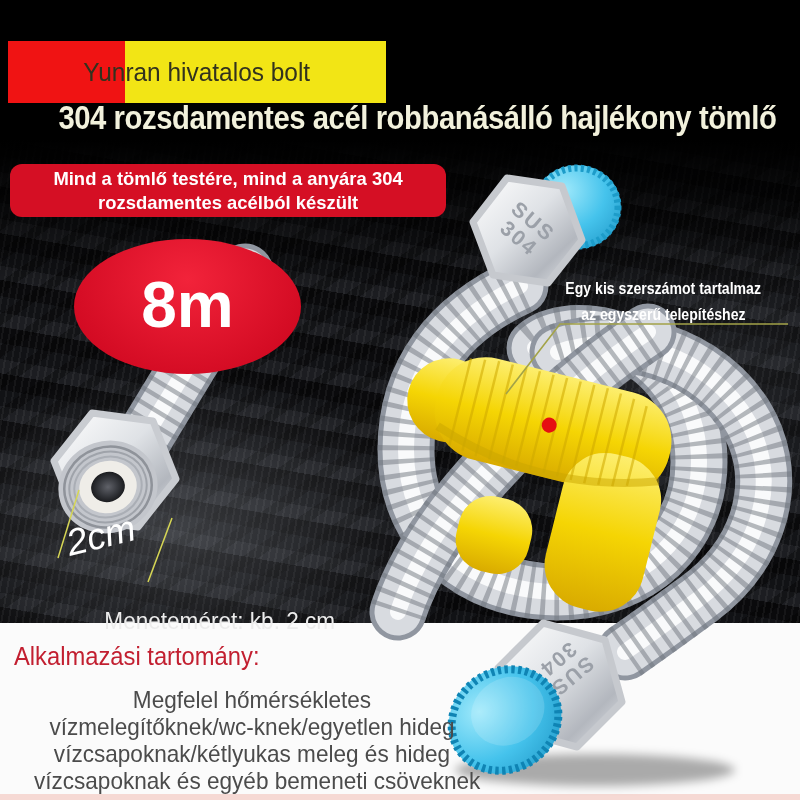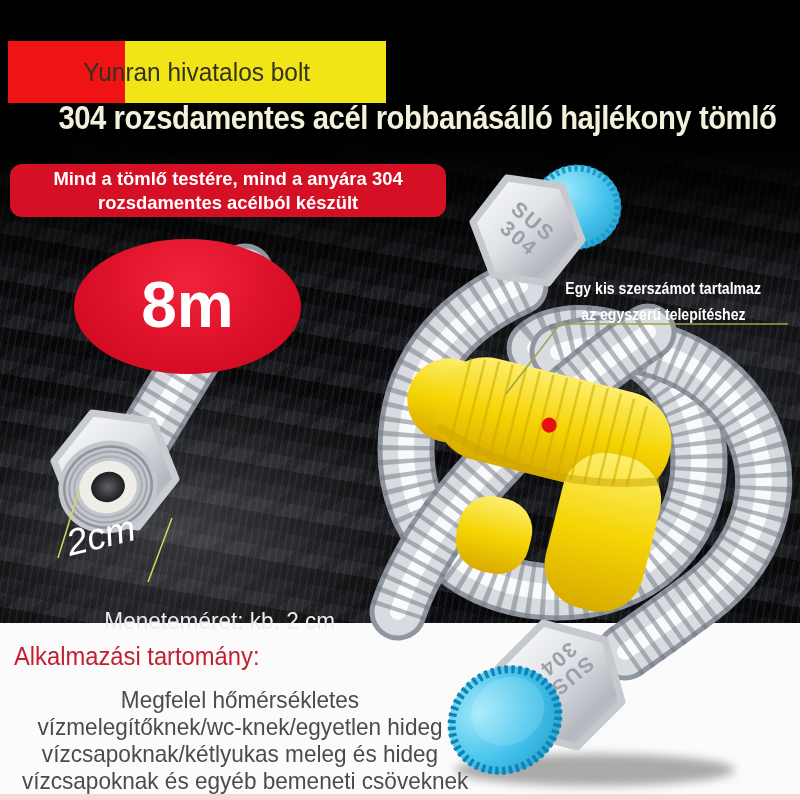--- a/index.html
+++ b/index.html
@@ -41,21 +41,21 @@
          display:flex;align-items:center;justify-content:center;}
   .badge span{font-size:64px;font-weight:bold;color:#fff;margin-top:-4px;}
   .toolnote{left:535px;top:276px;width:256px;text-align:center;color:#fff;font-weight:bold;
             font-size:16px;line-height:26px;}
   .toolnote span{display:inline-block;white-space:nowrap;transform:scaleX(.88);}
   .diam{left:66px;top:515px;color:#fff;font-style:italic;font-size:37px;transform:rotate(-14deg);}
   .threadnote{left:40px;top:587px;width:360px;text-align:center;color:#ececec;font-size:24px;margin-top:20px;}
   .threadnote span{display:inline-block;white-space:nowrap;transform:scaleX(.94);}
   .appheading{left:14px;top:642px;font-size:25px;color:#c21f30;transform:scaleX(.95);
               transform-origin:left center;white-space:nowrap;}
-  .applines{left:8px;top:686px;width:464px;text-align:center;font-size:24px;line-height:27px;color:#4b4b4b;}
+  .applines{left:20px;top:686px;width:464px;text-align:center;font-size:24px;line-height:27px;color:#4b4b4b;}
   .applines span{display:block;white-space:nowrap;transform:scaleX(.94);}
 </style>
 </head>
 <body>
 
 <div id="stage">
 
   <div class="carbon"></div>
   <div class="white-panel"></div>
   <div class="pink-strip"></div>

